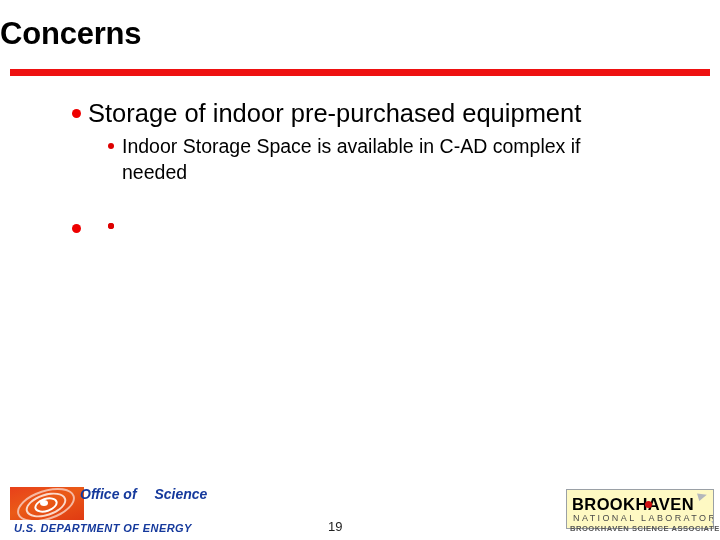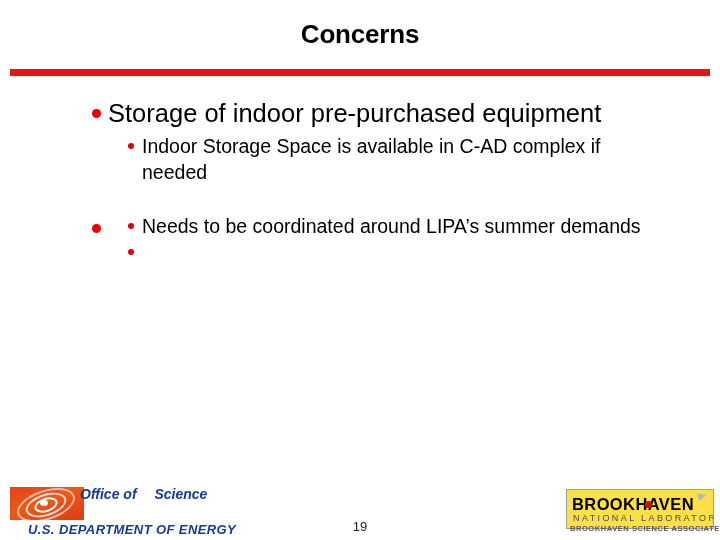--- a/index.html
+++ b/index.html
@@ -17,43 +17,41 @@
     background: #ffffff;
     overflow: hidden;
   }
 
   
   #title {
     position: absolute;
     top: 14px;
     left: 0;
     width: 720px;
-    text-align: center;
-    font-size: 26px;
+    font-size: 31px;
     font-weight: bold;
     color: #000000;
     letter-spacing: -0.2px;
     line-height: 40px;
   }
   #title-rule {
     position: absolute;
     top: 69px;
     left: 10px;
     width: 700px;
     height: 7px;
     background: #ee1111;
   }
 
   
   #body {
     position: absolute;
     top: 96px;
     left: 0;
     width: 656px;
-    padding-left: 20px;
   }
 
   .lvl1 {
     position: relative;
     padding-left: 88px;
     padding-right: 14px;
     font-size: 25.5px;
     line-height: 35px;
     color: #000000;
     margin-bottom: 2px;
@@ -85,24 +83,24 @@
     height: 6px;
     border-radius: 50%;
     background: #dd0000;
   }
 
   .gap-block { height: 26px; }
 
   
   #page-number {
     position: absolute;
-    left: 340px;
+    left: 328px;
     top: 519px;
     width: 40px;
-    text-align: center;
+    text-align: left;
     font-size: 13px;
     color: #222222;
     z-index: 1;
   }
 
   
   #doe-logo {
     position: absolute;
     left: 8px;
     top: 486px;
@@ -138,39 +136,39 @@
     font-style: italic;
     font-weight: bold;
     color: #15399c;
     font-size: 14px;
     line-height: 17px;
     white-space: nowrap;
   }
   #doe-wordmark .l2 { padding-left: 14px; }
   #doe-dept {
     position: absolute;
-    left: 20px;
+    left: 6px;
     top: 36px;
-    font-size: 13px;
+    font-size: 11px;
     font-weight: bold;
     font-style: italic;
     color: #15399c;
     letter-spacing: 0.4px;
     white-space: nowrap;
   }
 
   
   #bnl-logo {
     position: absolute;
     left: 566px;
     top: 489px;
     width: 146px;
     height: 38px;
     border: 1px solid #9aa0a6;
-    background: #fde047;
+    background: #fef9c3;
     overflow: hidden;
     z-index: 2;
   }
   #bnl-swoosh {
     position: absolute;
     right: -16px;
     top: -17px;
     width: 86px;
     height: 44px;
     border: 3px solid #b4b7bb;
@@ -249,21 +247,20 @@
       <span>Indoor Storage Space is available in C-AD complex if needed</span>
     </div>
 
     <div class="gap-block"></div>
 
     <div class="lvl1">
       <span class="dot"></span>
     </div>
     <div class="lvl2">
       <span class="dot"></span>
-      <span>Needs to be coordinated around LIPA’s summer demands</span>
     </div>
     <div class="lvl2">
       <span class="dot"></span>
     </div>
 
   </div>
 
   <div id="page-number">19</div>
 
   <div id="doe-logo">

